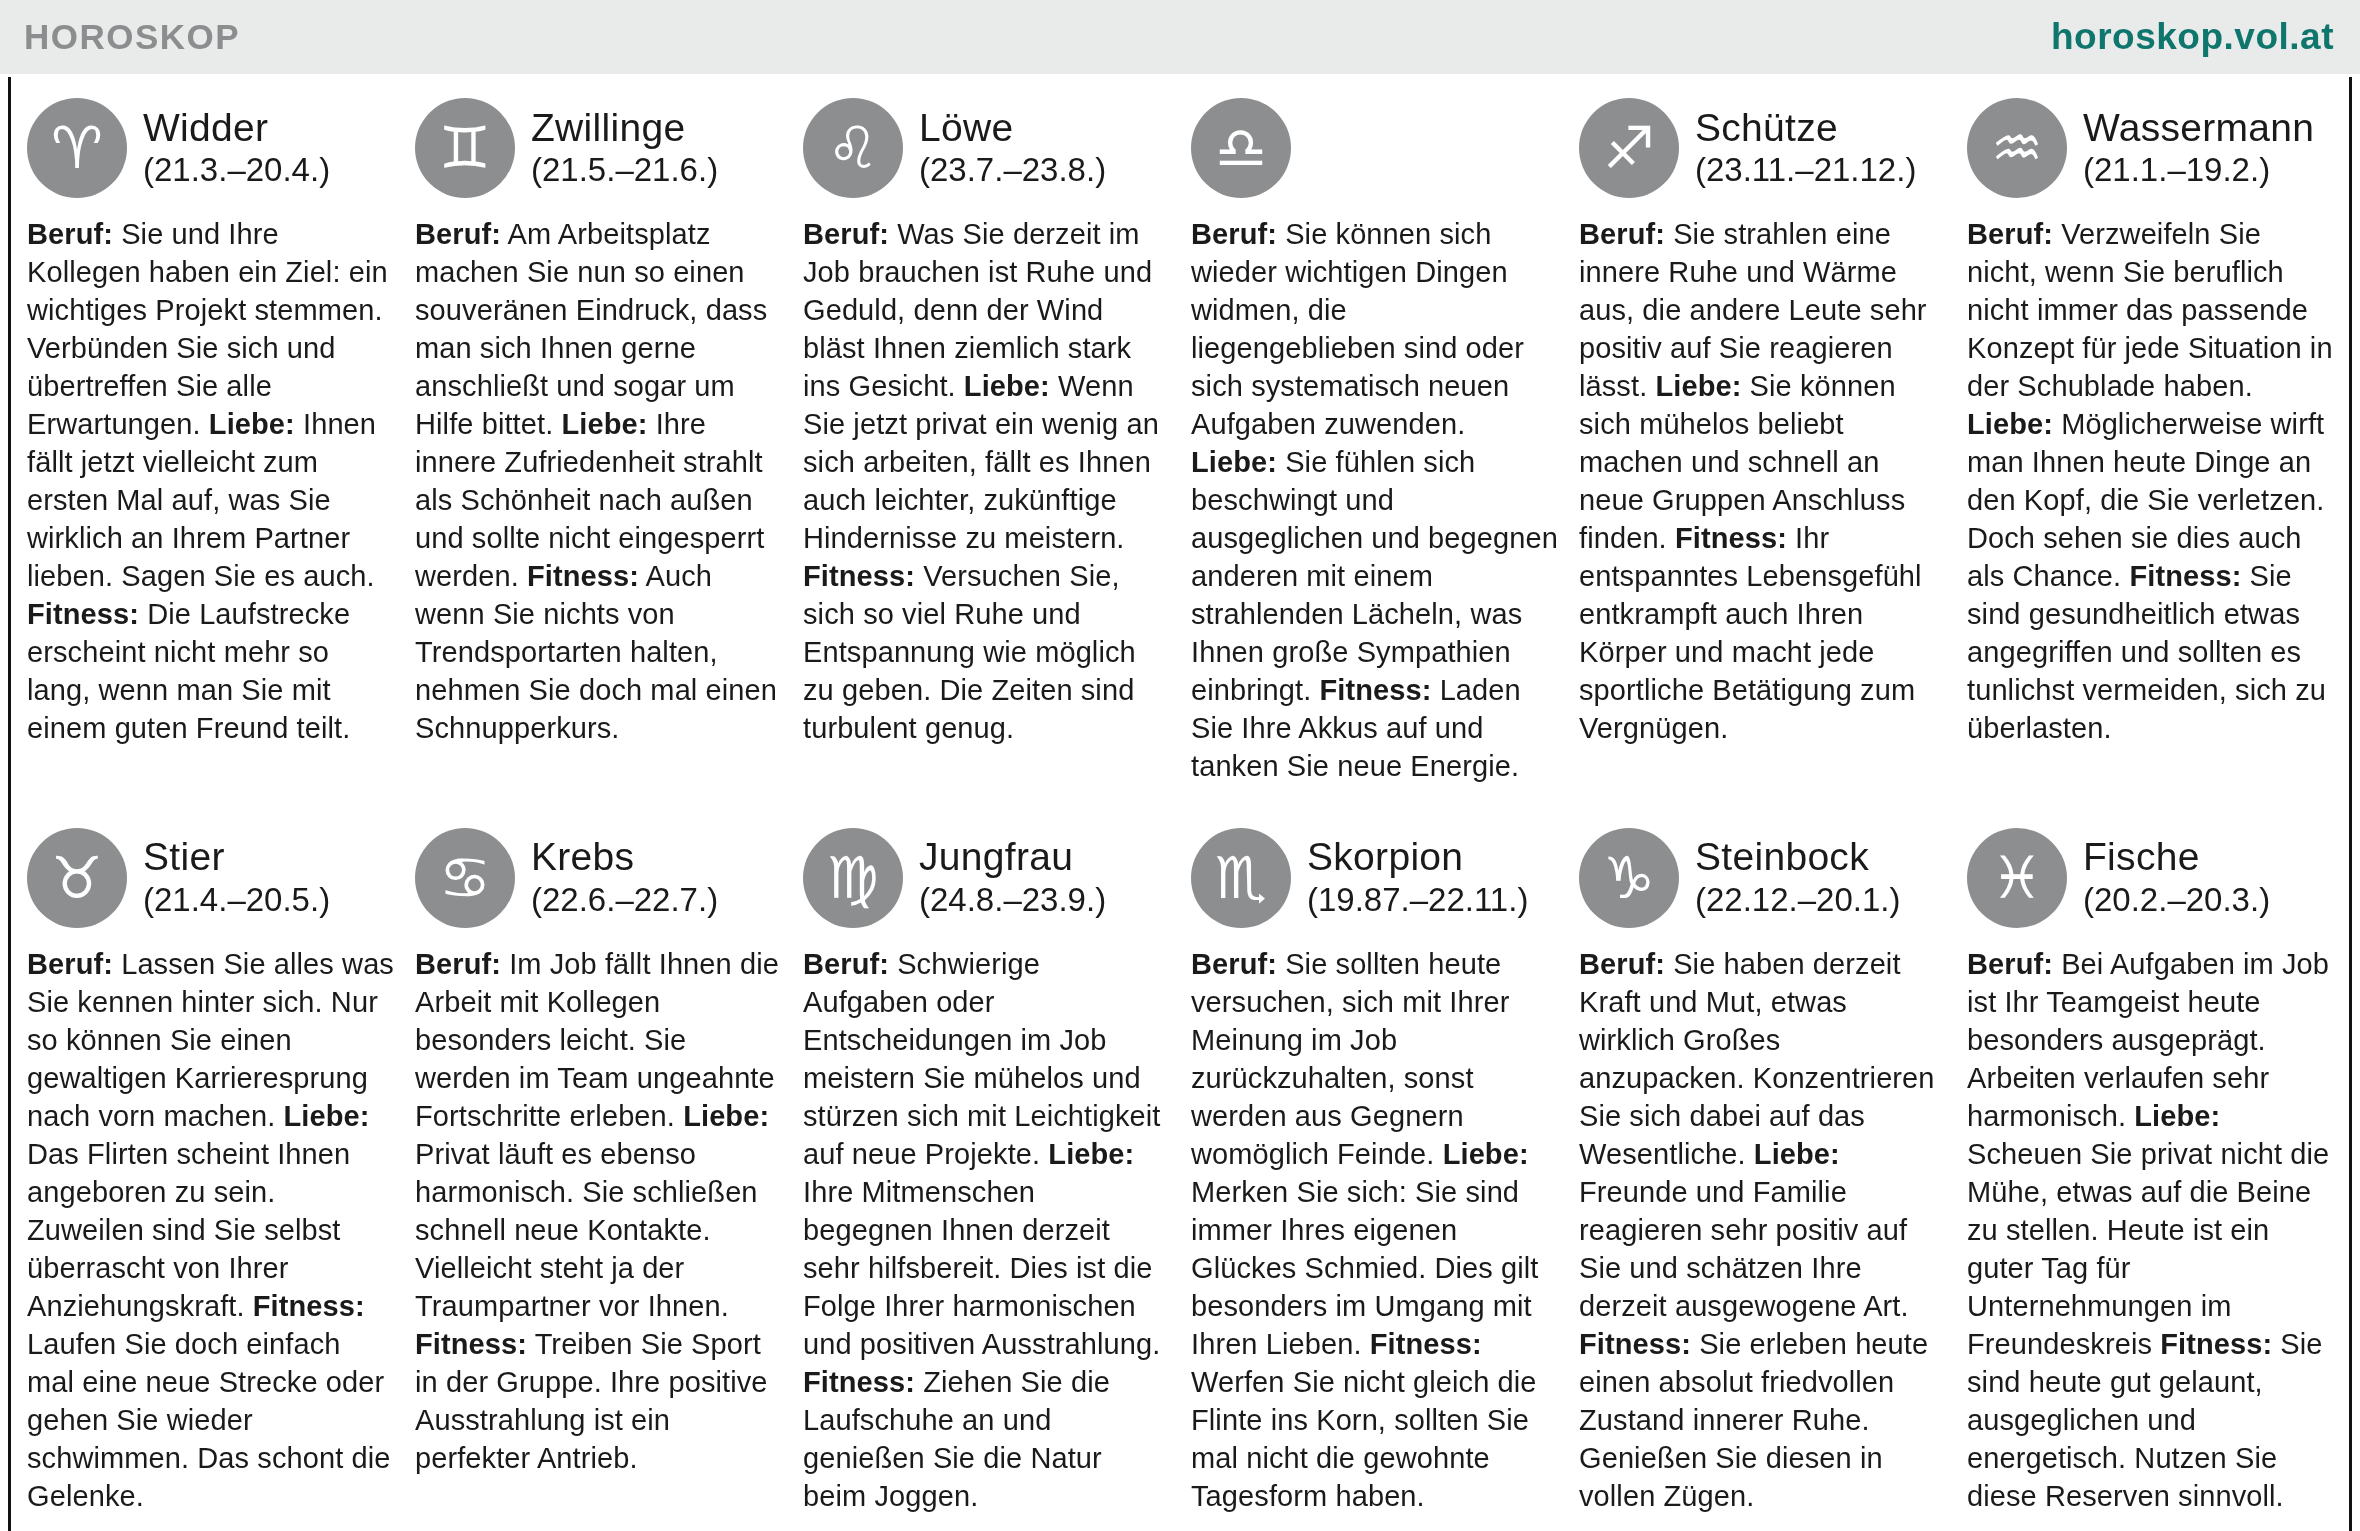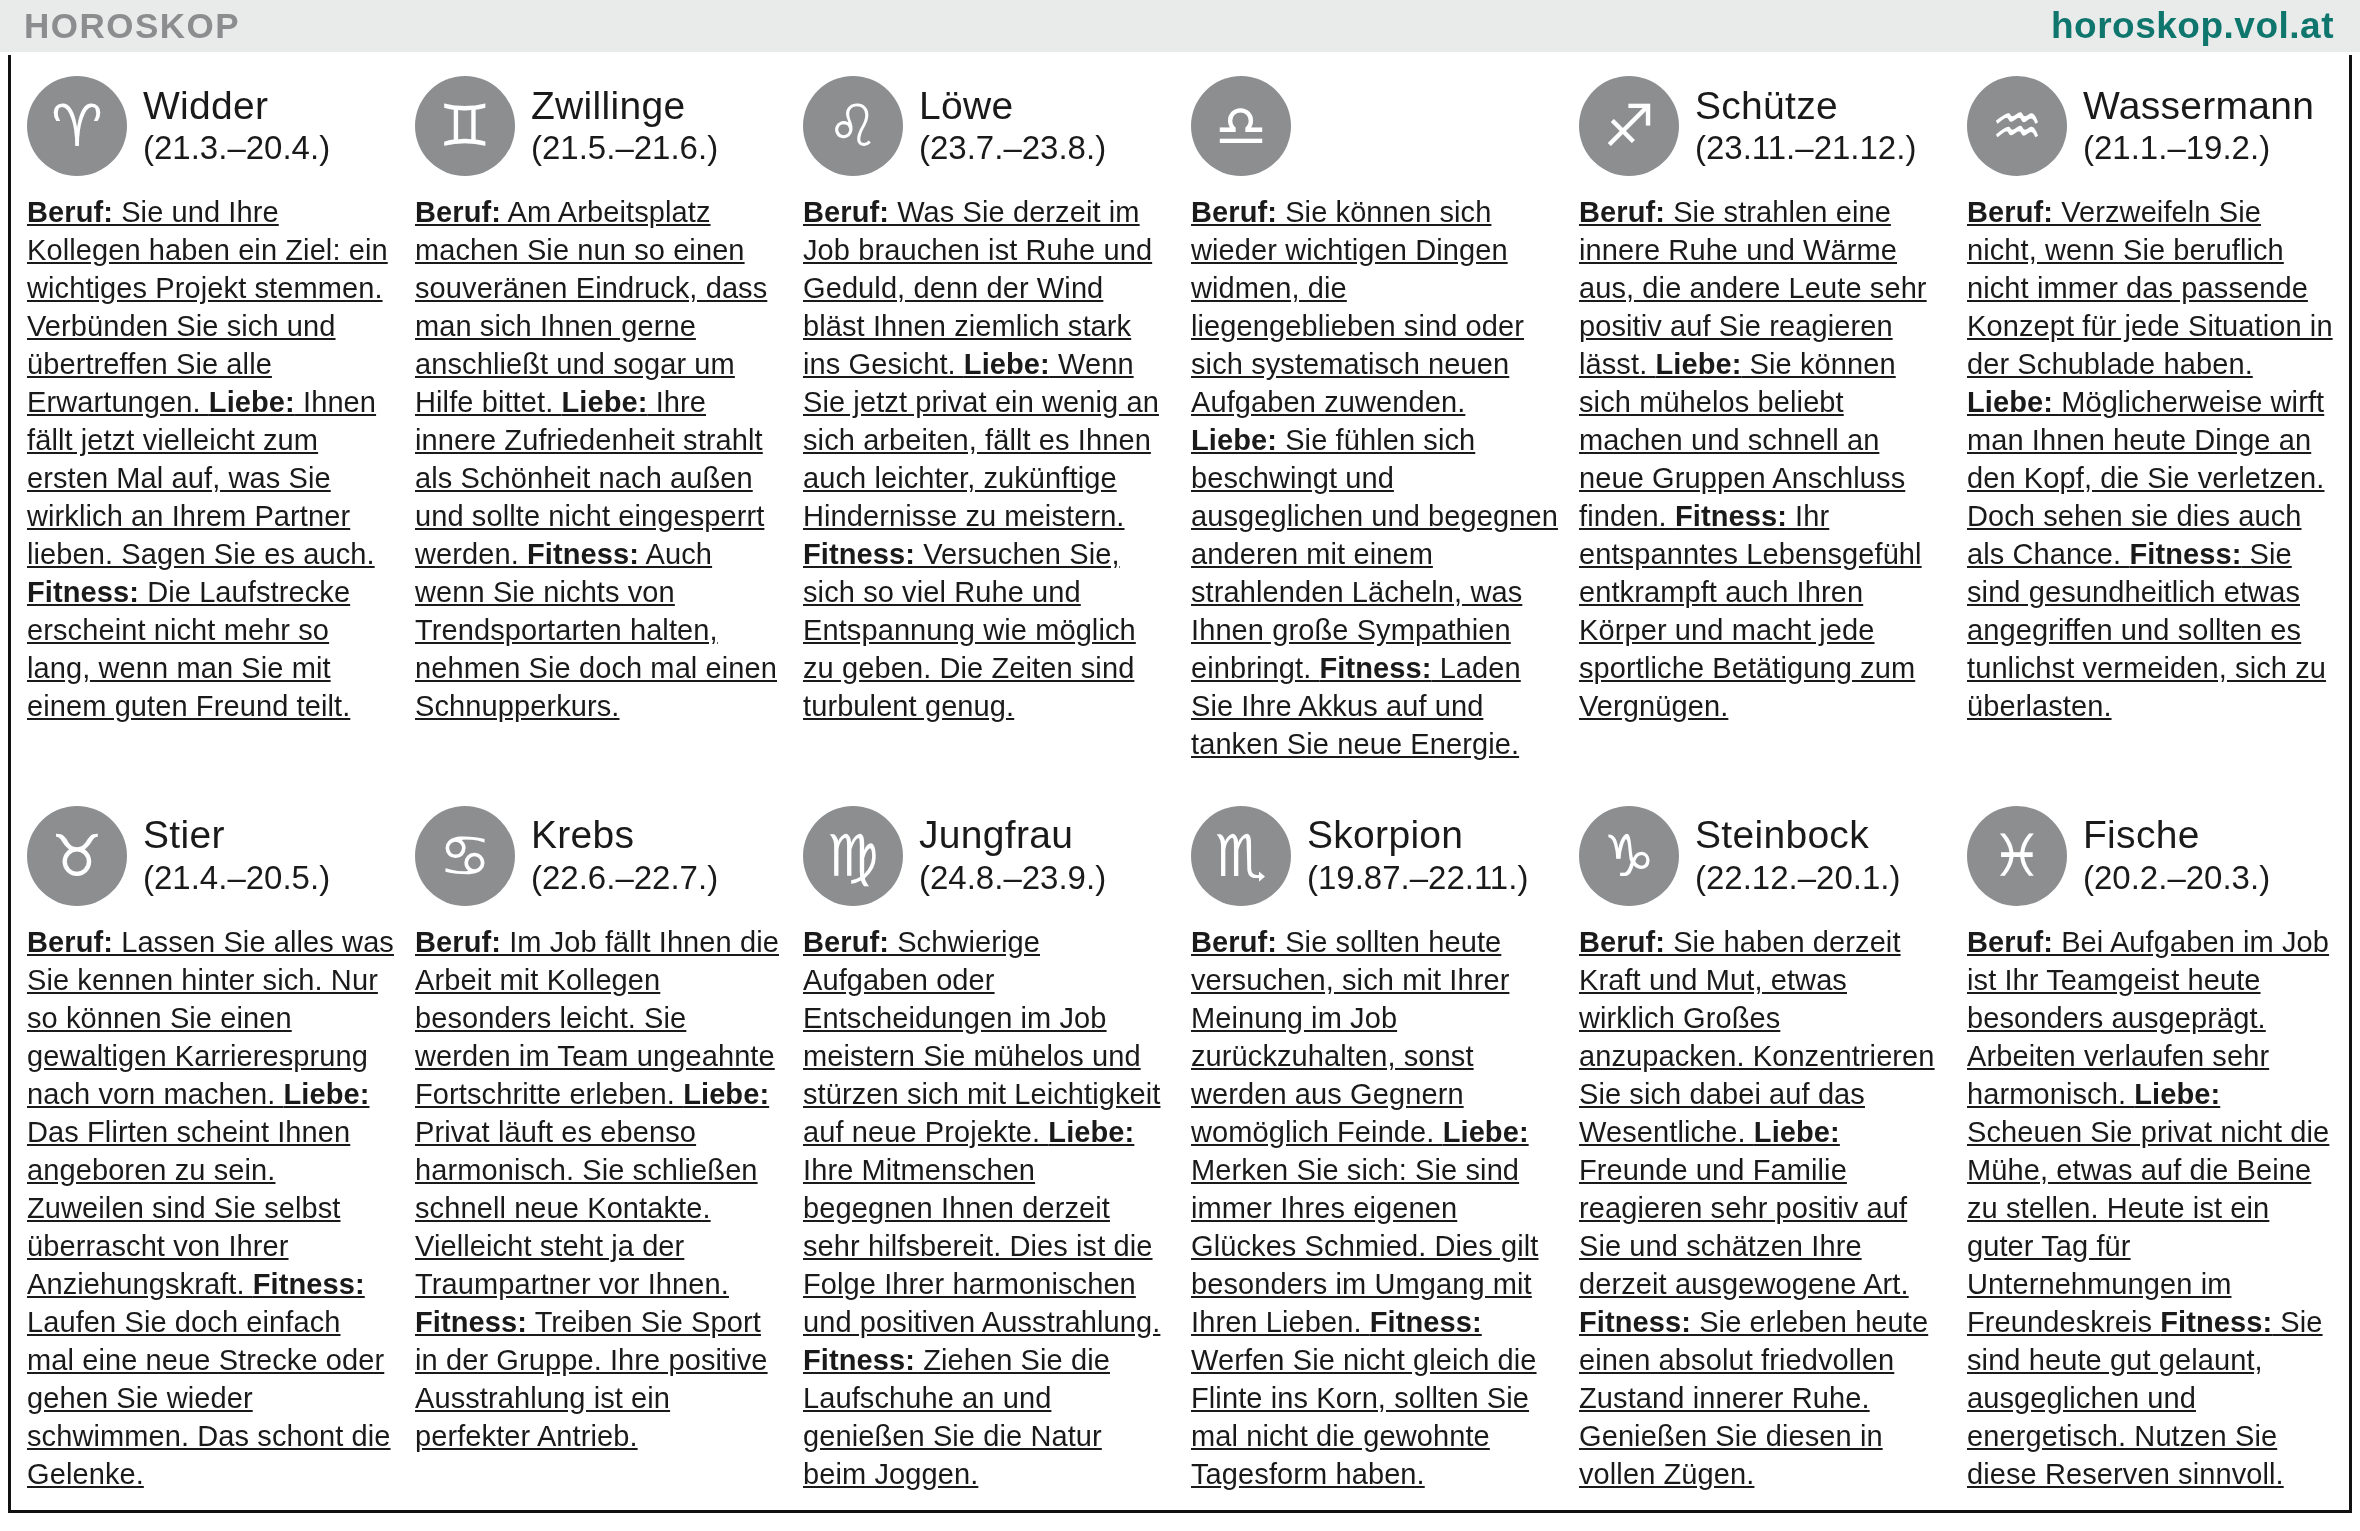--- a/index.html
+++ b/index.html
@@ -6,21 +6,21 @@
     --header-bg:#e9eaea;
     --header-title:#8b8d8f;
     --icon-gray:#8c8e90;
     --ink:#1a1a1a;
   }
   *{margin:0;padding:0;box-sizing:border-box;}
   html,body{width:2360px;height:1531px;overflow:hidden;background:#fff;}
   body{font-family:"Liberation Sans","DejaVu Sans",sans-serif;color:var(--ink);}
 
   .page-header{
-    height:52px;
+    height:74px;
     background:var(--header-bg);
     display:flex;align-items:center;justify-content:space-between;
     padding:0 26px 0 24px;
   }
   .page-title{
     font-size:35px;font-weight:bold;color:var(--header-title);
     letter-spacing:1.5px;
   }
   .site-link{
     font-size:37px;font-weight:bold;color:#0f766e;
@@ -54,21 +54,20 @@
     display:flex;align-items:center;justify-content:center;
     font-family:"DejaVu Sans",sans-serif;
     font-size:58px;line-height:1;
   }
   .sign-title-block{display:flex;flex-direction:column;}
   .sign-name{font-size:39px;font-weight:normal;line-height:1.1;letter-spacing:.3px;}
   .sign-dates{font-size:33px;line-height:1.15;margin-top:2px;}
   .sign-text{
     font-size:29px;line-height:38px;
     letter-spacing:.1px;
-    text-decoration:underline;
   }
   .sign-text b{font-weight:bold;}
 </style>
 </head>
 <body>
 
 <header class="page-header">
   <div class="page-title">HOROSKOP</div>
   <div class="site-link">horoskop.vol.at</div>
 </header>

